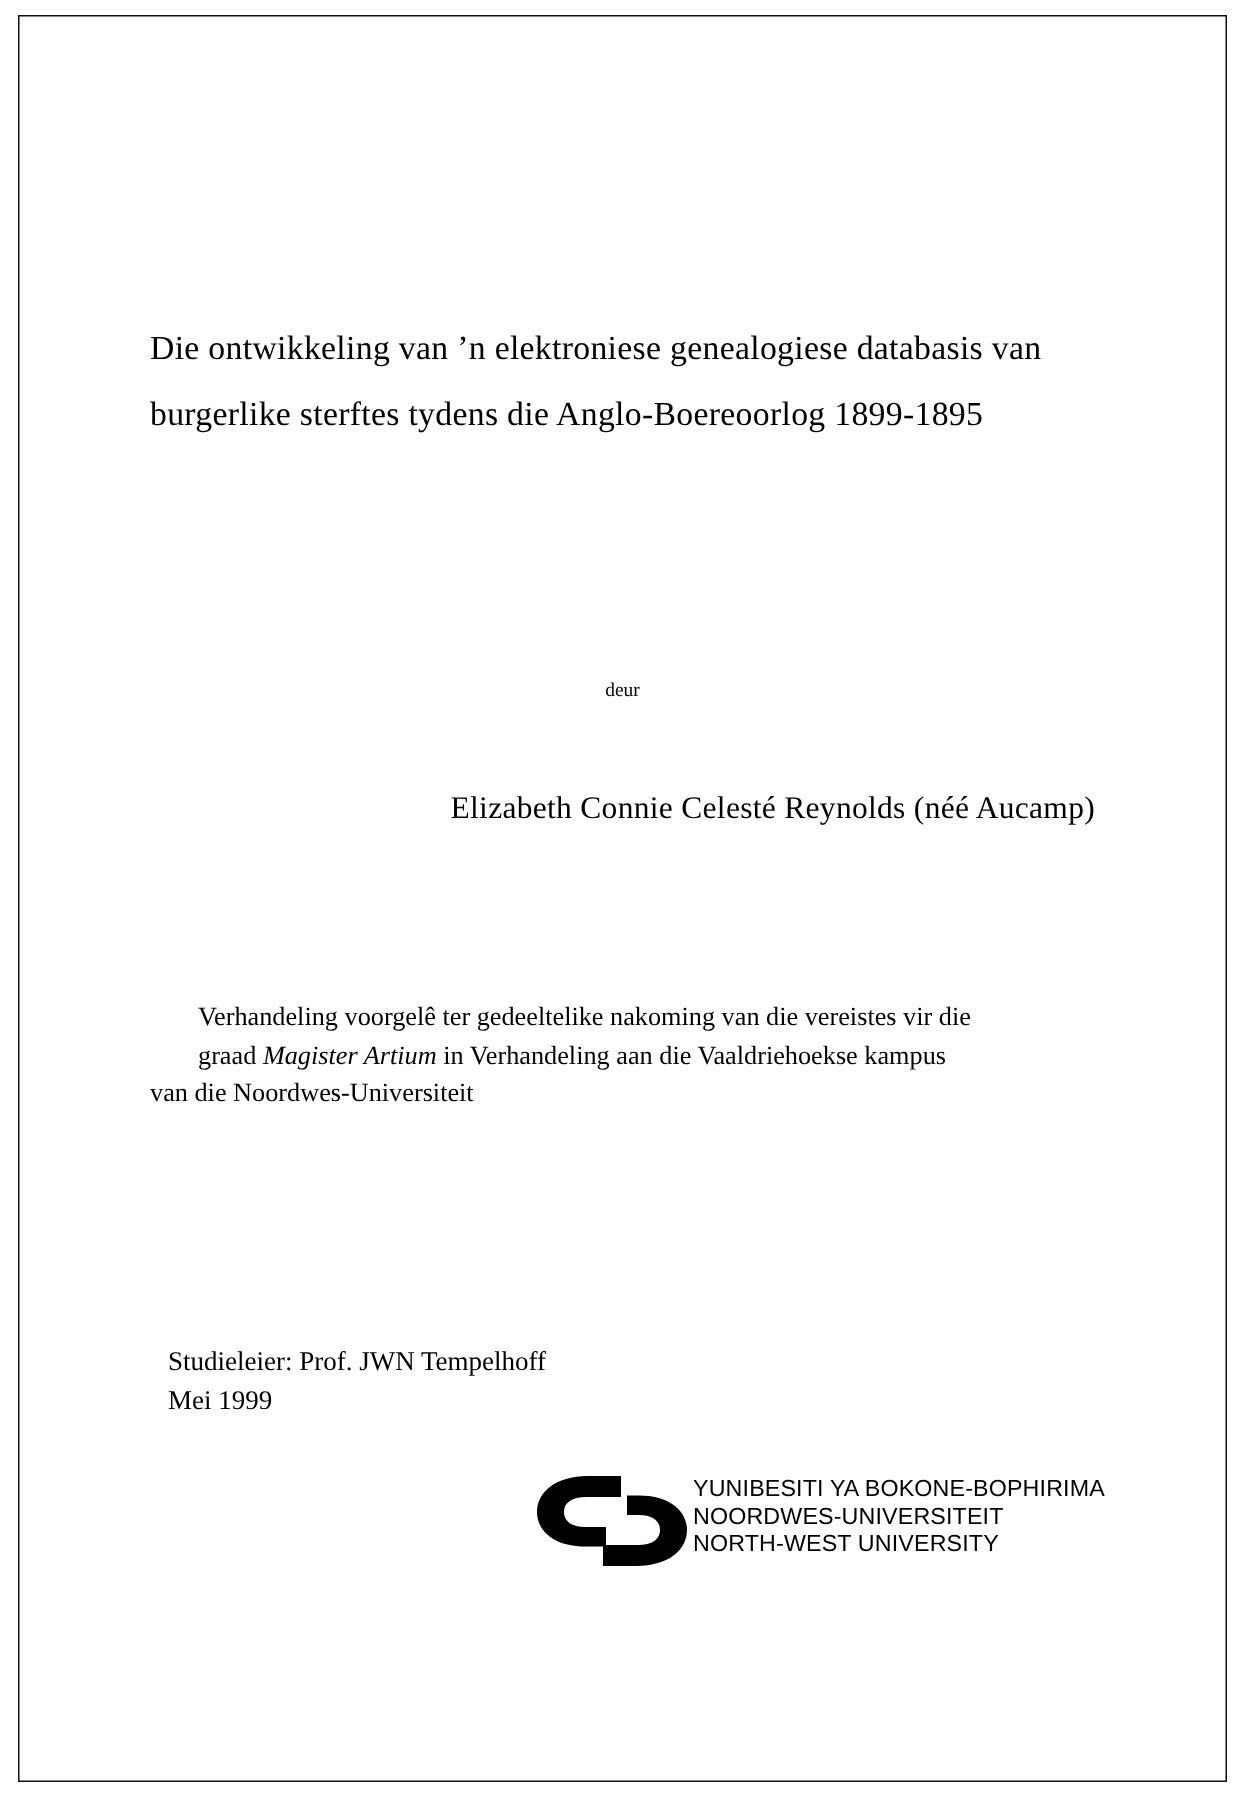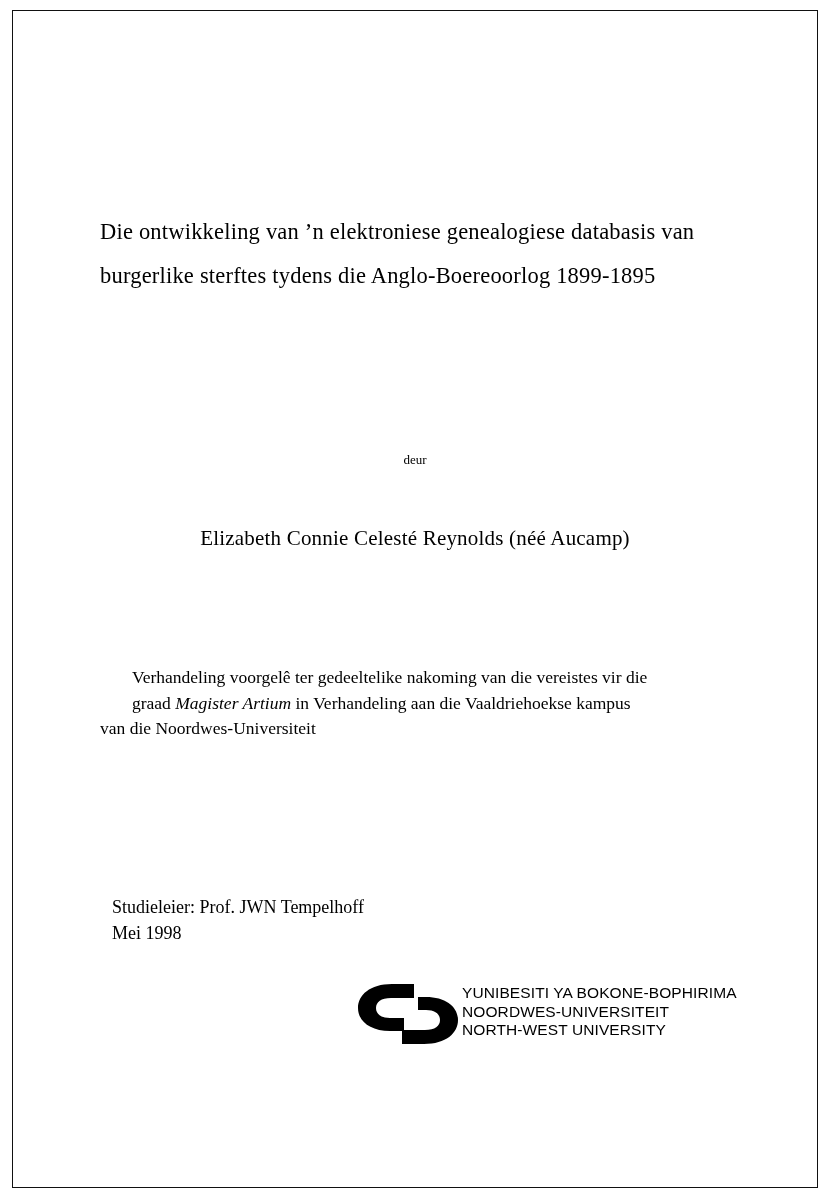--- a/index.html
+++ b/index.html
@@ -65,21 +65,21 @@
     text-align: center;
     font-size: 13px;
     margin-top: 10px;
   }
 
   .author {
     position: absolute;
     top: 516px;
     left: 0;
     width: 630px;
-    text-align: center;
+    text-align: right;
     font-size: 21px;
     letter-spacing: 0.2px;
   }
 
   .statement {
     position: absolute;
     top: 655px;
     left: 0;
     width: 628px;
     font-size: 17.5px;
@@ -160,21 +160,21 @@
     <div class="author">Elizabeth Connie Celesté Reynolds (néé Aucamp)</div>
 
     <div class="statement">
       <div class="just">Verhandeling voorgelê ter gedeeltelike nakoming van die vereistes vir die</div>
       <div class="just"><span>graad </span><em>Magister Artium</em><span> in Verhandeling aan die Vaaldriehoekse kampus</span></div>
       <div class="last">van die Noordwes-Universiteit</div>
     </div>
 
     <div class="supervisor-block">
       <div class="supervisor-line">Studieleier: Prof. JWN Tempelhoff</div>
-      <div class="date-line">Mei 1998</div>
+      <div class="date-line">Mei 1999</div>
     </div>
 
     <div class="logo-row">
       <div class="logo-mark">
         <svg width="112" height="72" viewBox="0 0 112 72" xmlns="http://www.w3.org/2000/svg">
           <g fill="#000000">
             <path d="M40 6 C18 6 6 17 6 30 C6 43 18 53 38 53 L52 53 L52 40 L38 40 C29 40 24 36 24 30 C24 24 29 20 39 20 L62 20 L62 6 Z"></path>
             <path d="M66 19 L66 32 L74 32 C83 32 88 36 88 42 C88 48 83 52 73 52 L50 52 L50 66 L72 66 C94 66 106 55 106 42 C106 29 94 19 74 19 Z"></path>
           </g>
         </svg>

